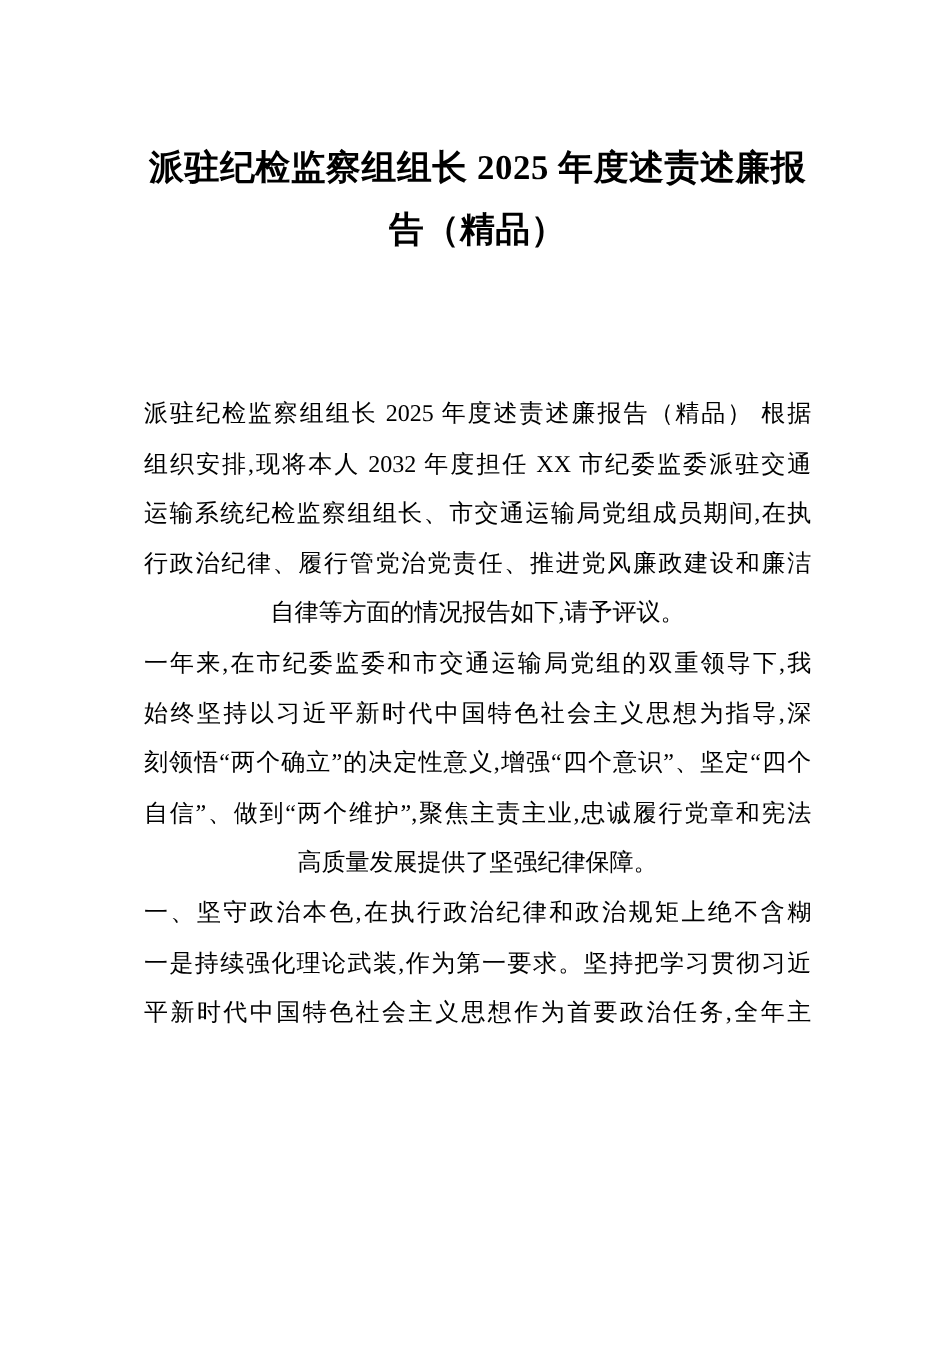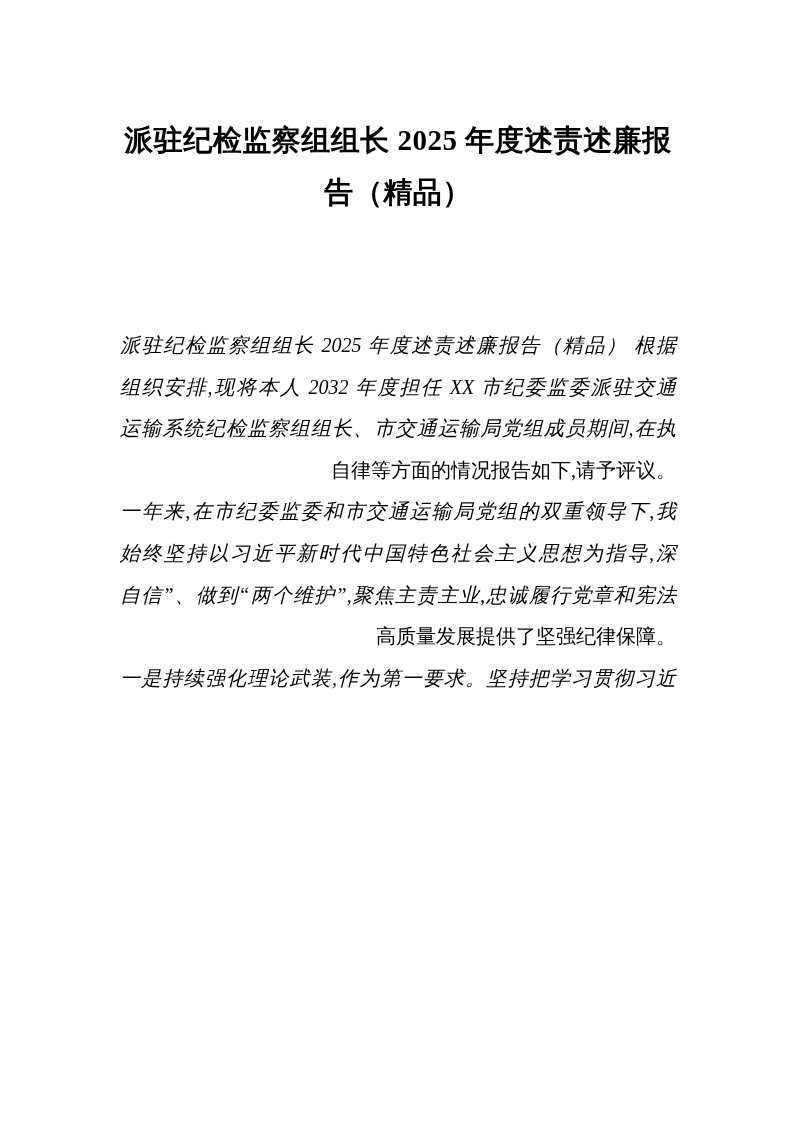--- a/index.html
+++ b/index.html
@@ -42,55 +42,60 @@
     font-size: 20px;
     line-height: 41.6px;
     height: 41.6px;
     white-space: normal;
   }
   
   .line.j {
     text-align: justify;
     text-align-last: justify;
     text-justify: inter-character;
-    font-style: italic;
   }
   
   .line.e {
-    text-align: right;
+    text-align: center;
   }
 </style>
 </head>
 <body>
 
 <div class="page">
 
   <h1 class="doc-title">
     <span class="title-line">派驻纪检监察组组长 2025 年度述责述廉报</span>
     <span class="title-line">告（精品）</span>
   </h1>
 
   <div class="title-body-gap"></div>
 
   <div class="doc-body">
 
     <div class="para">
       <div class="line j">派驻纪检监察组组长 2025 年度述责述廉报告（精品） 根据</div>
       <div class="line j">组织安排,现将本人 2032 年度担任 XX 市纪委监委派驻交通</div>
       <div class="line j">运输系统纪检监察组组长、市交通运输局党组成员期间,在执</div>
+      <div class="line j">行政治纪律、履行管党治党责任、推进党风廉政建设和廉洁</div>
       <div class="line e">自律等方面的情况报告如下,请予评议。</div>
     </div>
 
     <div class="para">
       <div class="line j">一年来,在市纪委监委和市交通运输局党组的双重领导下,我</div>
       <div class="line j">始终坚持以习近平新时代中国特色社会主义思想为指导,深</div>
+      <div class="line j">刻领悟“两个确立”的决定性意义,增强“四个意识”、坚定“四个</div>
       <div class="line j">自信”、做到“两个维护”,聚焦主责主业,忠诚履行党章和宪法</div>
       <div class="line e">高质量发展提供了坚强纪律保障。</div>
     </div>
 
+    <div class="para">
+      <div class="line j">一、坚守政治本色,在执行政治纪律和政治规矩上绝不含糊</div>
+    </div>
 
 
     <div class="para">
       <div class="line j">一是持续强化理论武装,作为第一要求。坚持把学习贯彻习近</div>
+      <div class="line j">平新时代中国特色社会主义思想作为首要政治任务,全年主</div>
     </div>
 
   </div>
 </div>
 
 </body></html>

